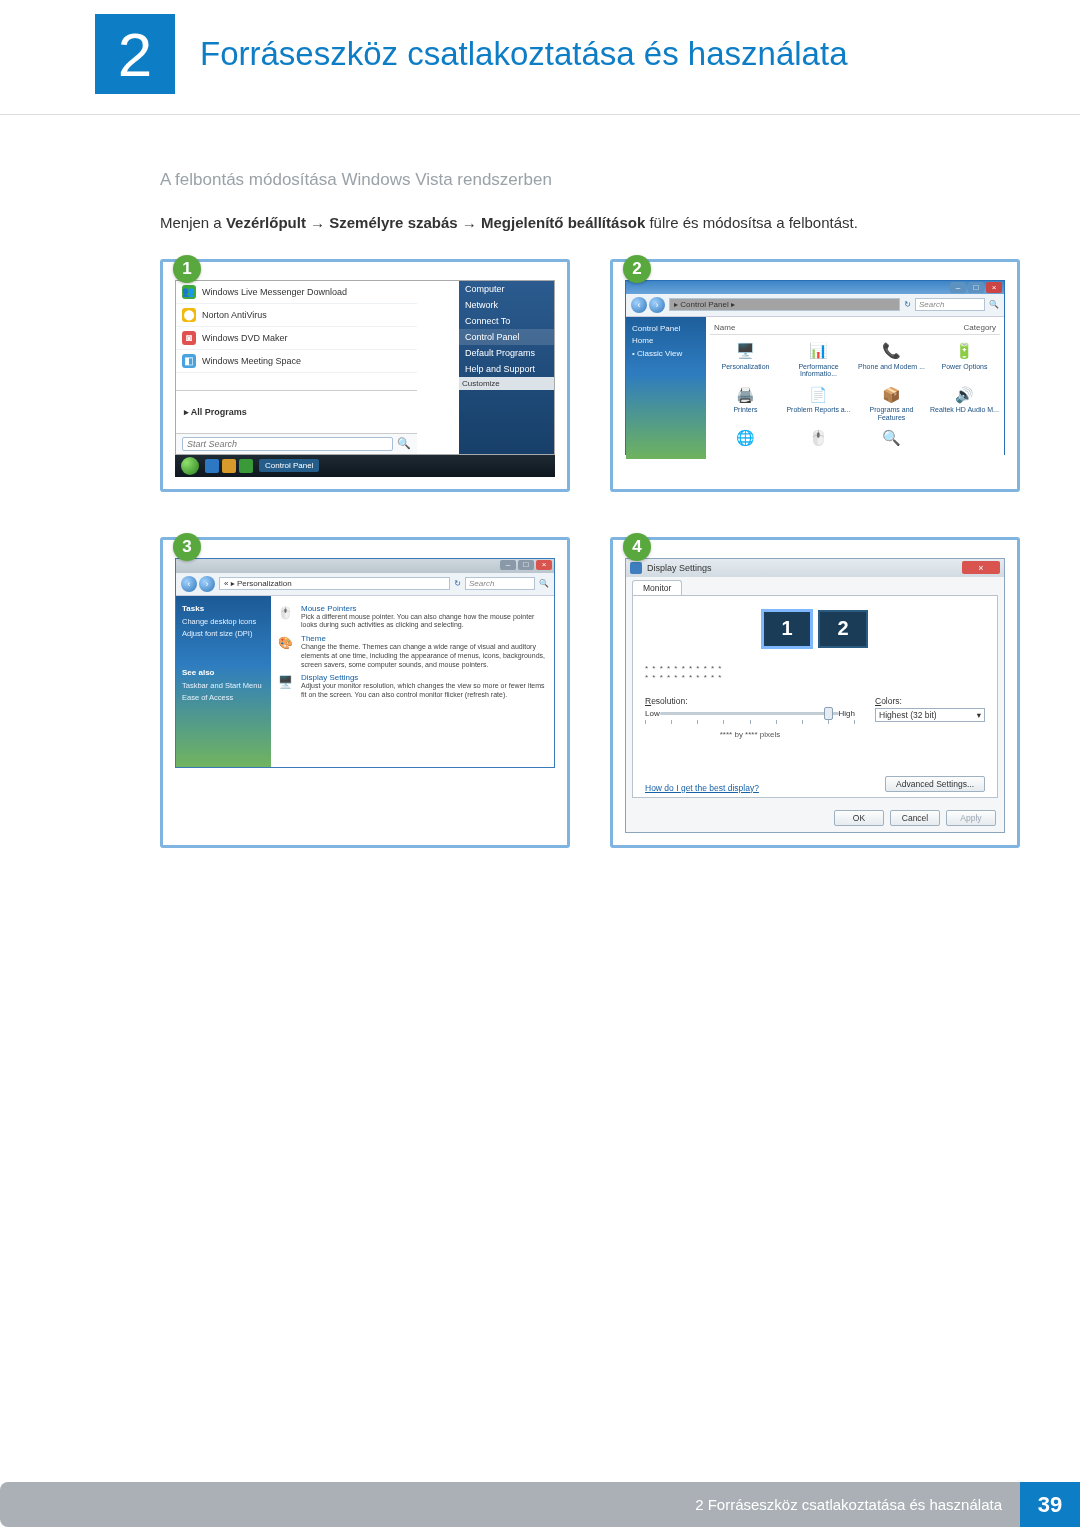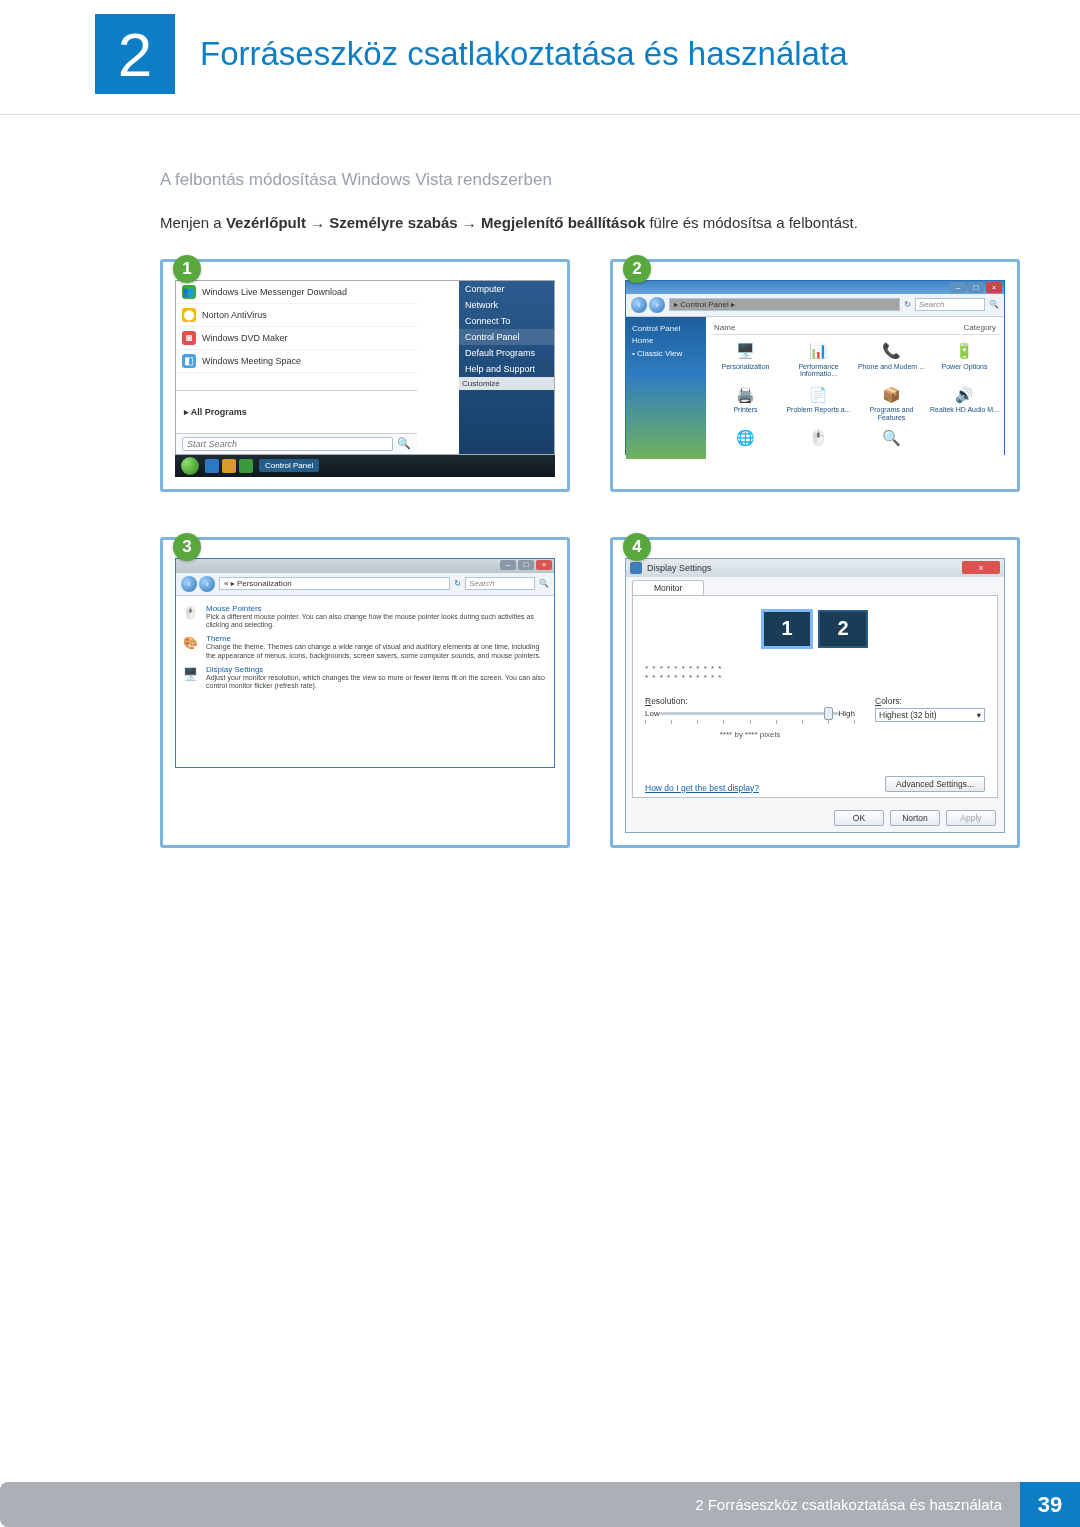--- a/index.html
+++ b/index.html
@@ -227,21 +227,21 @@
   .pz-item .ic{width:18px;height:18px;flex:none;display:flex;align-items:center;justify-content:center;font-size:12px;}
   .pz-item .tt{color:#1560a6;font-size:8px;}
   .pz-item .ds{color:#444;font-size:7px;line-height:1.25;}
 
   
   .ds-window{border:1px solid #8aa5bd;height:275px;font-size:9px;display:flex;flex-direction:column;background:#f4f6f8;}
   .ds-title{height:18px;background:linear-gradient(#e5ebf0,#d2dbe2);display:flex;align-items:center;padding:0 4px;gap:5px;}
   .ds-title .ic{width:12px;height:12px;background:#3f7ebe;border-radius:2px;}
   .ds-title .x{margin-left:auto;width:38px;height:13px;background:#d9534f;color:#fff;display:flex;align-items:center;justify-content:center;border-radius:2px;font-size:9px;}
   .ds-tabs{padding:3px 6px 0 6px;}
-  .ds-tab{display:inline-block;border:1px solid #b8c3cd;border-bottom:none;background:#fff;padding:2px 21px;font-size:8.5px;border-radius:3px 3px 0 0;}
+  .ds-tab{display:inline-block;border:1px solid #b8c3cd;border-bottom:none;background:#fff;padding:2px 10px;font-size:8.5px;border-radius:3px 3px 0 0;}
   .ds-pane{flex:1;margin:0 6px 6px 6px;border:1px solid #b8c3cd;background:#fff;padding:8px 12px;display:flex;flex-direction:column;}
   .ds-preview{align-self:center;display:flex;gap:6px;margin:6px 0 14px;}
   .ds-mon{width:50px;height:38px;background:#1b3c56;color:#fff;display:flex;align-items:center;justify-content:center;font-size:20px;font-weight:700;border:2px solid #2a5c82;}
   .ds-mon.sel{border-color:#7fb8ff;box-shadow:0 0 0 1px #7fb8ff;}
   .ds-stars{font-size:8px;letter-spacing:1px;color:#555;margin:2px 0 14px;}
   .ds-row{display:flex;gap:20px;align-items:flex-start;}
   .ds-col{flex:1;}
   .ds-lbl{font-size:8.5px;margin-bottom:2px;}
   .ds-lbl .u{text-decoration:underline;}
   .ds-slider{display:flex;align-items:center;font-size:8px;color:#333;margin-top:3px;}
@@ -444,20 +444,28 @@
           <span class="nav">
               <span>‹</span>
               <span>›</span>
             </span>
           <span class="crumb">« ▸ Personalization</span>
           <span style="color:#2b6fa9">↻</span>
           <span class="search">Search</span>
           <span style="color:#2b6fa9">🔍</span>
         </div>
         <div class="pz-body">
+          <div class="pz-side">
+            <div class="hd">Tasks</div>
+            <div class="lk">Change desktop icons</div>
+            <div class="lk">Adjust font size (DPI)</div>
+            <div class="hd" style="margin-top:28px">See also</div>
+            <div class="lk">Taskbar and Start Menu</div>
+            <div class="lk">Ease of Access</div>
+          </div>
           <div class="pz-main" id="pz-main">
               <div class="pz-item">
                 <span class="ic">🖱️</span>
                 <div>
                   <div class="tt">Mouse Pointers</div>
                   <div class="ds">Pick a different mouse pointer. You can also change how the mouse pointer looks during such activities as clicking and selecting.</div>
                 </div>
               </div>
               <div class="pz-item">
                 <span class="ic">🎨</span>
@@ -525,21 +533,21 @@
                 <span>Highest (32 bit)</span>
                   <span>▾</span>
               </div>
             </div>
           </div>
           <a class="ds-link">How do I get the best display?</a>
           <div class="ds-adv"><span class="ds-btn adv">Advanced Settings...</span></div>
         </div>
         <div class="ds-btns">
           <span class="ds-btn">OK</span>
-          <span class="ds-btn">Norton</span>
+          <span class="ds-btn">Cancel</span>
           <span class="ds-btn dis">Apply</span>
         </div>
       </div>
     </div>
 
   </div>
 </div>
 
 <div class="footer">
   <span>2 Forráseszköz csatlakoztatása és használata</span>

